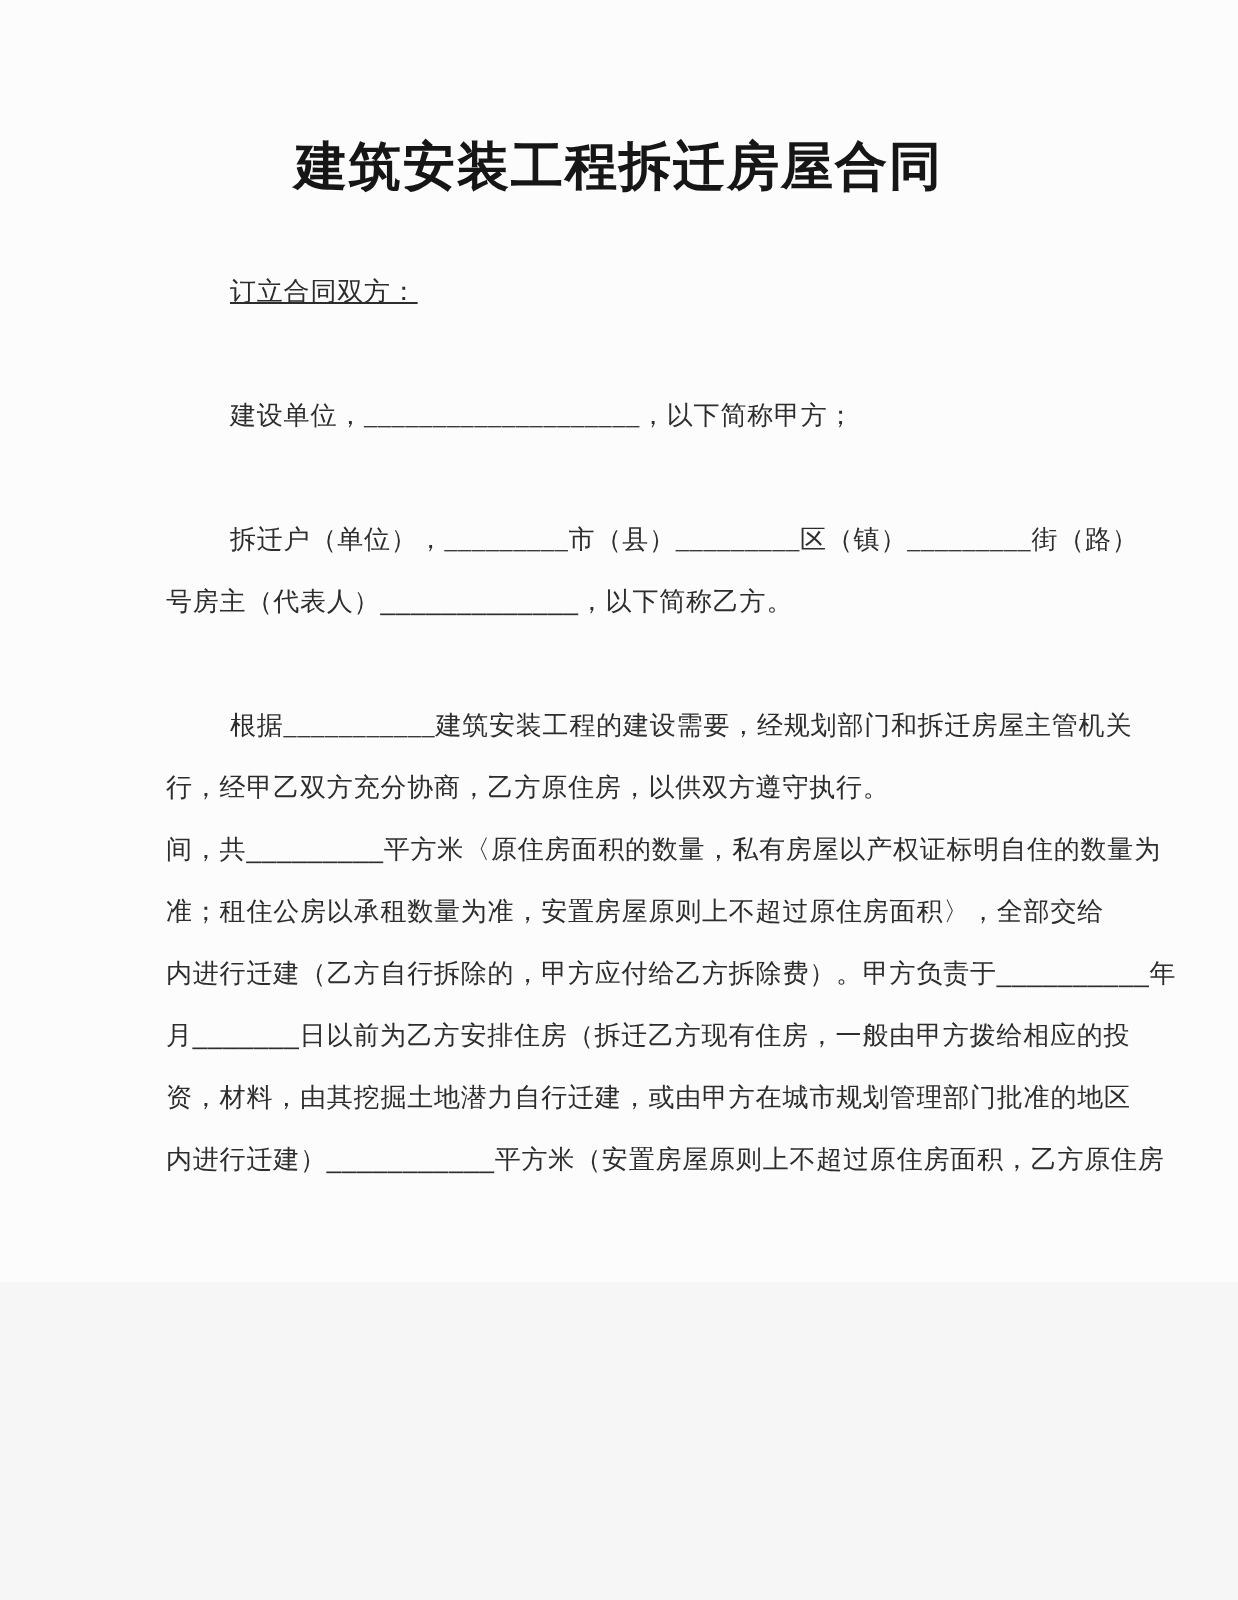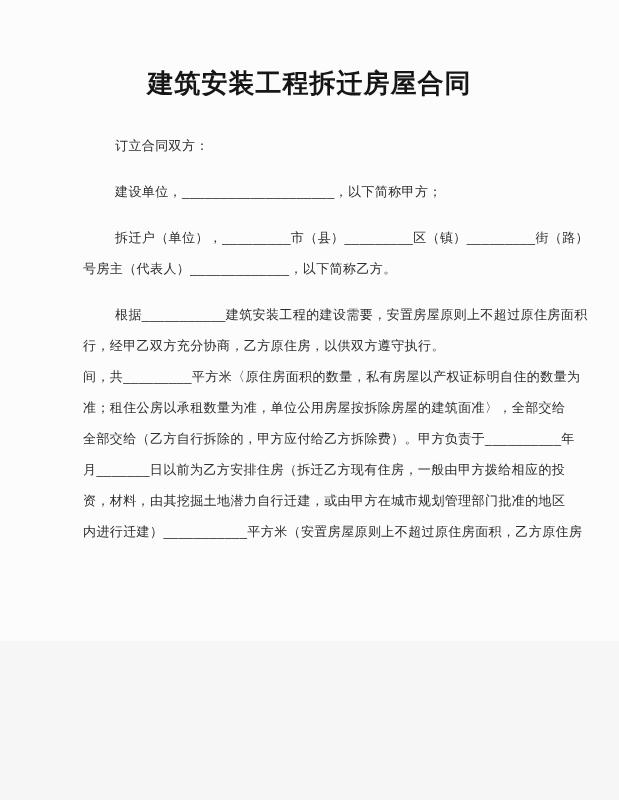--- a/index.html
+++ b/index.html
@@ -33,43 +33,43 @@
     font-size: 13px;
   }
   .line {
     margin: 0;
     height: 31px;
     line-height: 31px;
     white-space: nowrap;
     letter-spacing: 0.4px;
   }
   .indent { text-indent: 32px; }
-  .sp { margin-top: 15px; }        
-  .first { margin-top: 30px; }     
+  .sp { margin-top: 31px; font-family: Liberation Serif, serif; }        
+  .first { margin-top: 30px; text-decoration: underline; }     
 </style>
 </head>
 <body>
 
 <div class="page">
 
   <h1 class="doc-title">建筑安装工程拆迁房屋合同</h1>
 
   <div class="doc-body">
 
     <p class="line indent first">订立合同双方：</p>
 
     <p class="line indent sp">建设单位，____________________，以下简称甲方；</p>
 
     <p class="line indent sp">拆迁户（单位），_________市（县）_________区（镇）_________街（路）</p>
     <p class="line">号房主（代表人）_____________，以下简称乙方。</p>
 
-    <p class="line indent sp">根据___________建筑安装工程的建设需要，安置房屋原则上不超过原住房面积</p>
+    <p class="line indent sp">根据___________建筑安装工程的建设需要，经规划部门和拆迁房屋主管机关</p>
     <p class="line">行，经甲乙双方充分协商，乙方原住房，以供双方遵守执行。</p>
 
     <p class="line">间，共_________平方米〈原住房面积的数量，私有房屋以产权证标明自住的数量为</p>
-    <p class="line">准；租住公房以承租数量为准，单位公用房屋按拆除房屋的建筑面准〉，全部交给</p>
-    <p class="line">全部交给（乙方自行拆除的，甲方应付给乙方拆除费）。甲方负责于__________年</p>
+    <p class="line">准；租住公房以承租数量为准，安置房屋原则上不超过原住房面积〉，全部交给</p>
+    <p class="line">内进行迁建（乙方自行拆除的，甲方应付给乙方拆除费）。甲方负责于__________年</p>
     <p class="line">月_______日以前为乙方安排住房（拆迁乙方现有住房，一般由甲方拨给相应的投</p>
     <p class="line">资，材料，由其挖掘土地潜力自行迁建，或由甲方在城市规划管理部门批准的地区</p>
     <p class="line">内进行迁建）___________平方米（安置房屋原则上不超过原住房面积，乙方原住房</p>
 
   </div>
 </div>
 
 </body></html>

